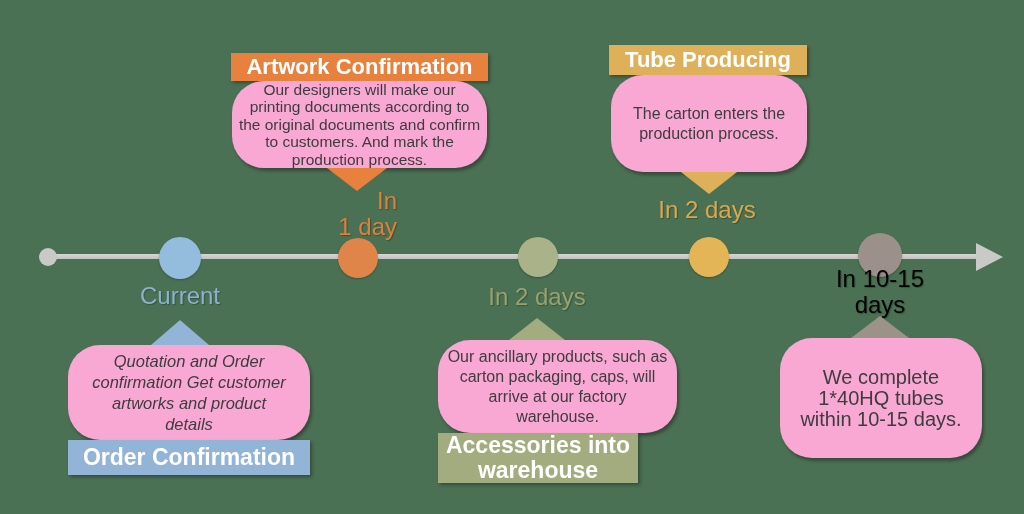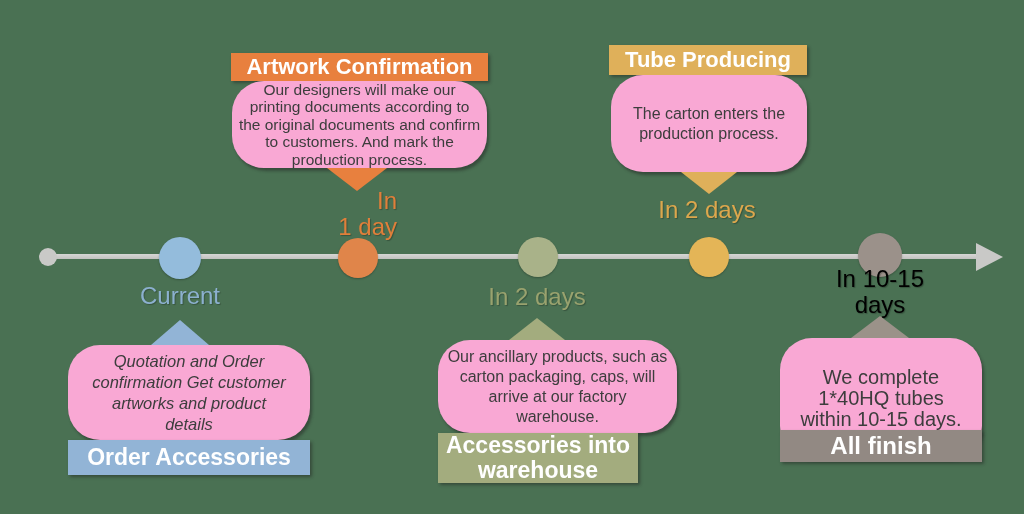--- a/index.html
+++ b/index.html
@@ -110,26 +110,25 @@
 1 day</div>
 
   <div class="bar tube-hdr">Tube Producing</div>
   <div class="bdy tube-bdy">The carton enters the production process.</div>
   <div class="ptr tube-ptr"></div>
   <div class="time tube-time">In 2 days</div>
 
   <div class="time ord-time">Current</div>
   <div class="ptr ord-ptr"></div>
   <div class="bdy ord-bdy">Quotation and Order confirmation Get customer artworks and product details</div>
-  <div class="bar ord-ftr">Order Accessories</div>
+  <div class="bar ord-ftr">Order Confirmation</div>
 
   <div class="time acc-time">In 2 days</div>
   <div class="ptr acc-ptr"></div>
   <div class="bdy acc-bdy">Our ancillary products, such as carton packaging, caps, will arrive at our factory warehouse.</div>
   <div class="bar acc-ftr">Accessories into warehouse</div>
 
   <div class="time fin-time">In 10-15
 days</div>
   <div class="ptr fin-ptr"></div>
   <div class="bdy fin-bdy">We complete 1*40HQ tubes within 10-15 days.</div>
-  <div class="bar fin-ftr">All finish</div>
 
 </div>
 
 </body></html>

